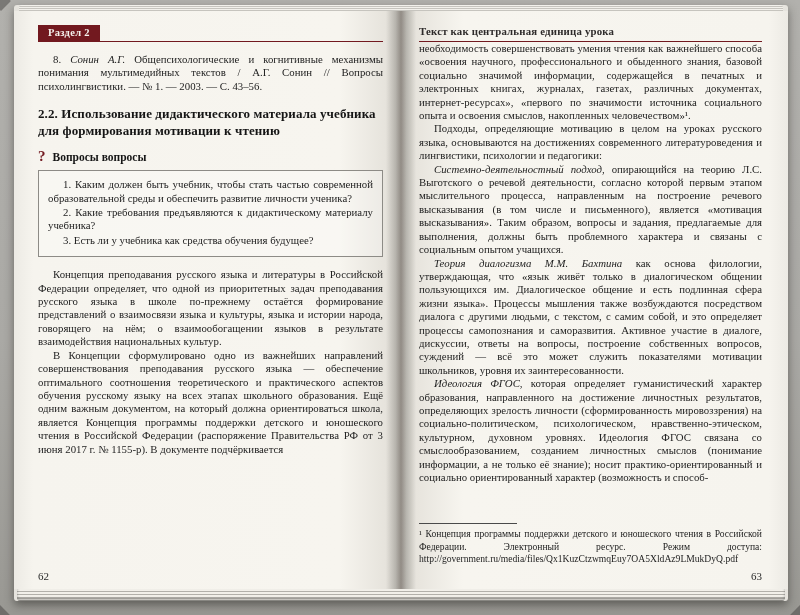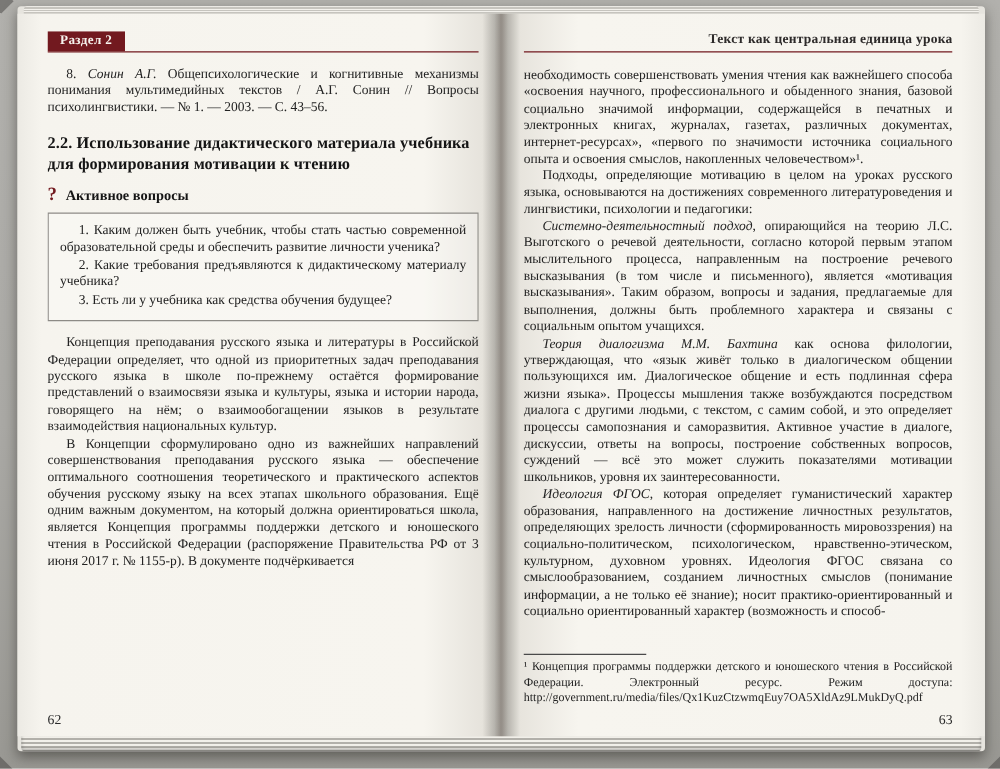--- a/index.html
+++ b/index.html
@@ -31,22 +31,22 @@
   .spine { position:absolute; top:6px; bottom:12px; left:50%; width:30px; transform:translateX(-50%);
            background:linear-gradient(90deg,rgba(0,0,0,0) 0%,rgba(0,0,0,.16) 32%,rgba(55,45,40,.42) 50%,rgba(0,0,0,.16) 68%,rgba(0,0,0,0) 100%);
            pointer-events:none; }
 
   .page-inner { position:absolute; top:14px; left:24px; right:18px; bottom:30px; overflow:hidden; }
   .page.right .page-inner { left:18px; right:26px; bottom:72px; }
 
   .header-left { display:flex; align-items:flex-end; border-bottom:1.5px solid #72191f; margin-bottom:11px; }
   .badge { background:#72191f; color:#f6f3ee; font-weight:bold; font-size:10.5px;
            padding:2px 10px 3px; display:inline-block; letter-spacing:.3px; }
-  .header-right { border-bottom:1.5px solid #72191f; text-align:right; font-weight:bold;
-                  font-size:10.8px; color:#2d2a2a; padding-bottom:4px; margin-bottom:12px; letter-spacing:.2px; }
+  .header-right { border-bottom:1.5px solid #72191f; font-weight:bold;
+                  font-size:10.8px; color:#2d2a2a; padding-bottom:4px; margin-bottom:0; letter-spacing:.2px; }
 
   .bib, .body-para, .kq-box p, .lead-para {
     font-size:10.8px; line-height:13.4px; text-align:justify; color:#232323; text-indent:15px; }
   .no-indent { text-indent:0; }
 
   .section-heading { font-size:13px; font-weight:bold; color:#151515; line-height:16.5px;
                      margin:13px 0 10px; letter-spacing:.1px; }
 
   .kq-label { display:flex; align-items:baseline; gap:7px; margin-bottom:7px; }
   .kq-mark  { color:#72191f; font-weight:bold; font-size:15px; line-height:14px; }
@@ -88,21 +88,21 @@
             <span class="badge">Раздел 2</span>
           </div>
 
           <p class="bib"><span>8. </span><i>Сонин А.Г.</i><span> Общепсихологические и когнитивные механизмы понимания мультимедийных текстов / А.Г. Сонин // Вопросы психолингвистики. — № 1. — 2003. — С. 43–56.</span></p>
 
 
           <h2 class="section-heading">2.2. Использование дидактического материала учебника для формирования мотивации к чтению</h2>
 
           <div class="kq-label">
             <span class="kq-mark">?</span>
-            <span class="kq-text">Активное вопросы</span>
+            <span class="kq-text">Вопросы вопросы</span>
           </div>
 
           <div class="kq-box">
             <p>1. Каким должен быть учебник, чтобы стать частью современной образовательной среды и обеспечить развитие личности ученика?</p>
             <p>2. Какие требования предъявляются к дидактическому материалу учебника?</p>
             <p>3. Есть ли у учебника как средства обучения будущее?</p>
           </div>
 
           <p class="body-para">Концепция преподавания русского языка и литературы в Российской Федерации определяет, что одной из приоритетных задач преподавания русского языка в школе по-прежнему остаётся формирование представлений о взаимосвязи языка и культуры, языка и истории народа, говорящего на нём; о взаимообогащении языков в результате взаимодействия национальных культур.</p>
           <p class="body-para">В Концепции сформулировано одно из важнейших направлений совершенствования преподавания русского языка — обеспечение оптимального соотношения теоретического и практического аспектов обучения русскому языку на всех этапах школьного образования. Ещё одним важным документом, на который должна ориентироваться школа, является Концепция программы поддержки детского и юношеского чтения в Российской Федерации (распоряжение Правительства РФ от 3 июня 2017 г. № 1155-р). В документе подчёркивается</p>

